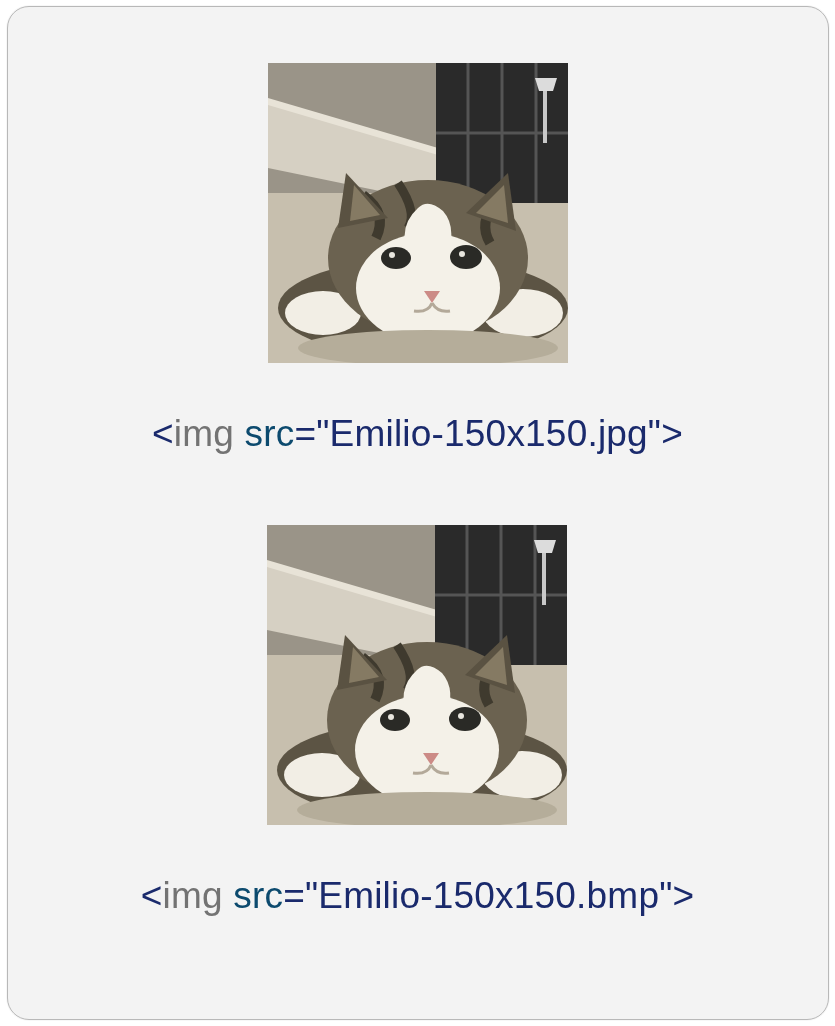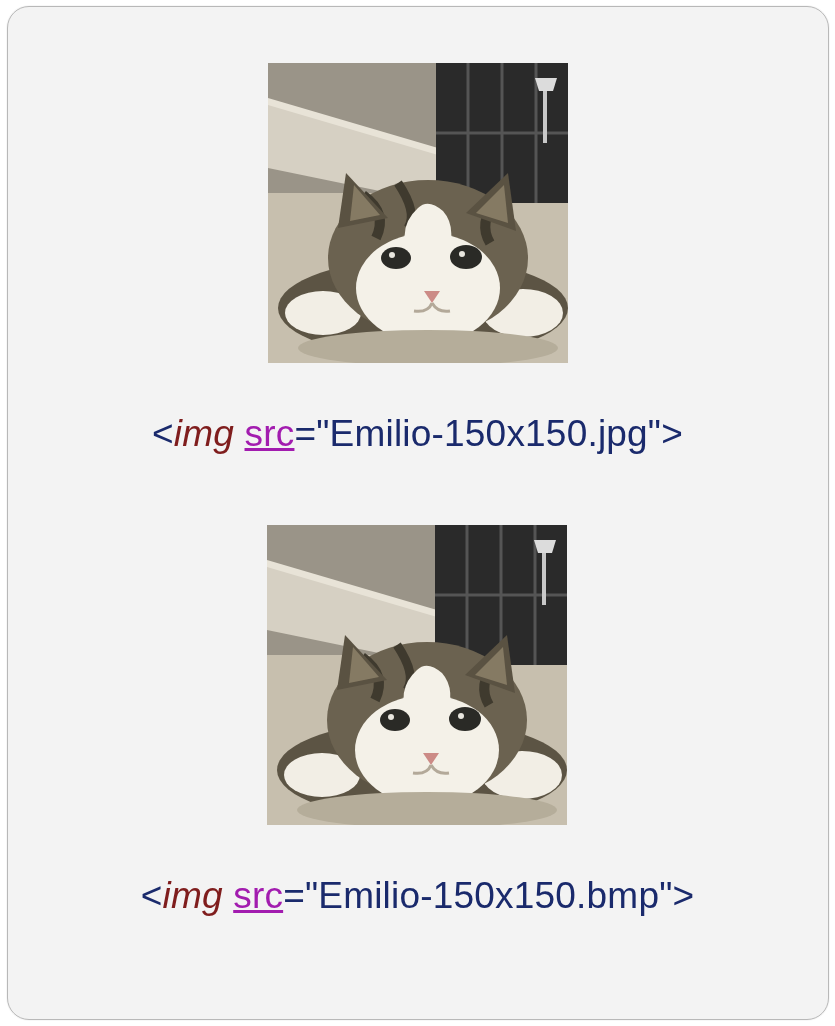--- a/index.html
+++ b/index.html
@@ -46,22 +46,22 @@
       width: 100%;
       height: 100%;
       display: block;
     }
     .code-line {
       font-size: 37px;
       letter-spacing: 0.2px;
       white-space: nowrap;
     }
     .angle   { color: #1a2a6c; }
-    .tag     { color: #7f1d1d; font-style: italic; }
-    .attr    { color: #a21caf; text-decoration: underline; }
+    .tag     { color: #737373; }
+    .attr    { color: #0c4a6e; }
     .equals  { color: #1a2a6c; }
     .string  { color: #1a2a6c; }
   </style>
 </head>
 <body>
 
 <div class="card">
 
   <div class="example">
     <div class="cat-placeholder" title="cat-photo">

